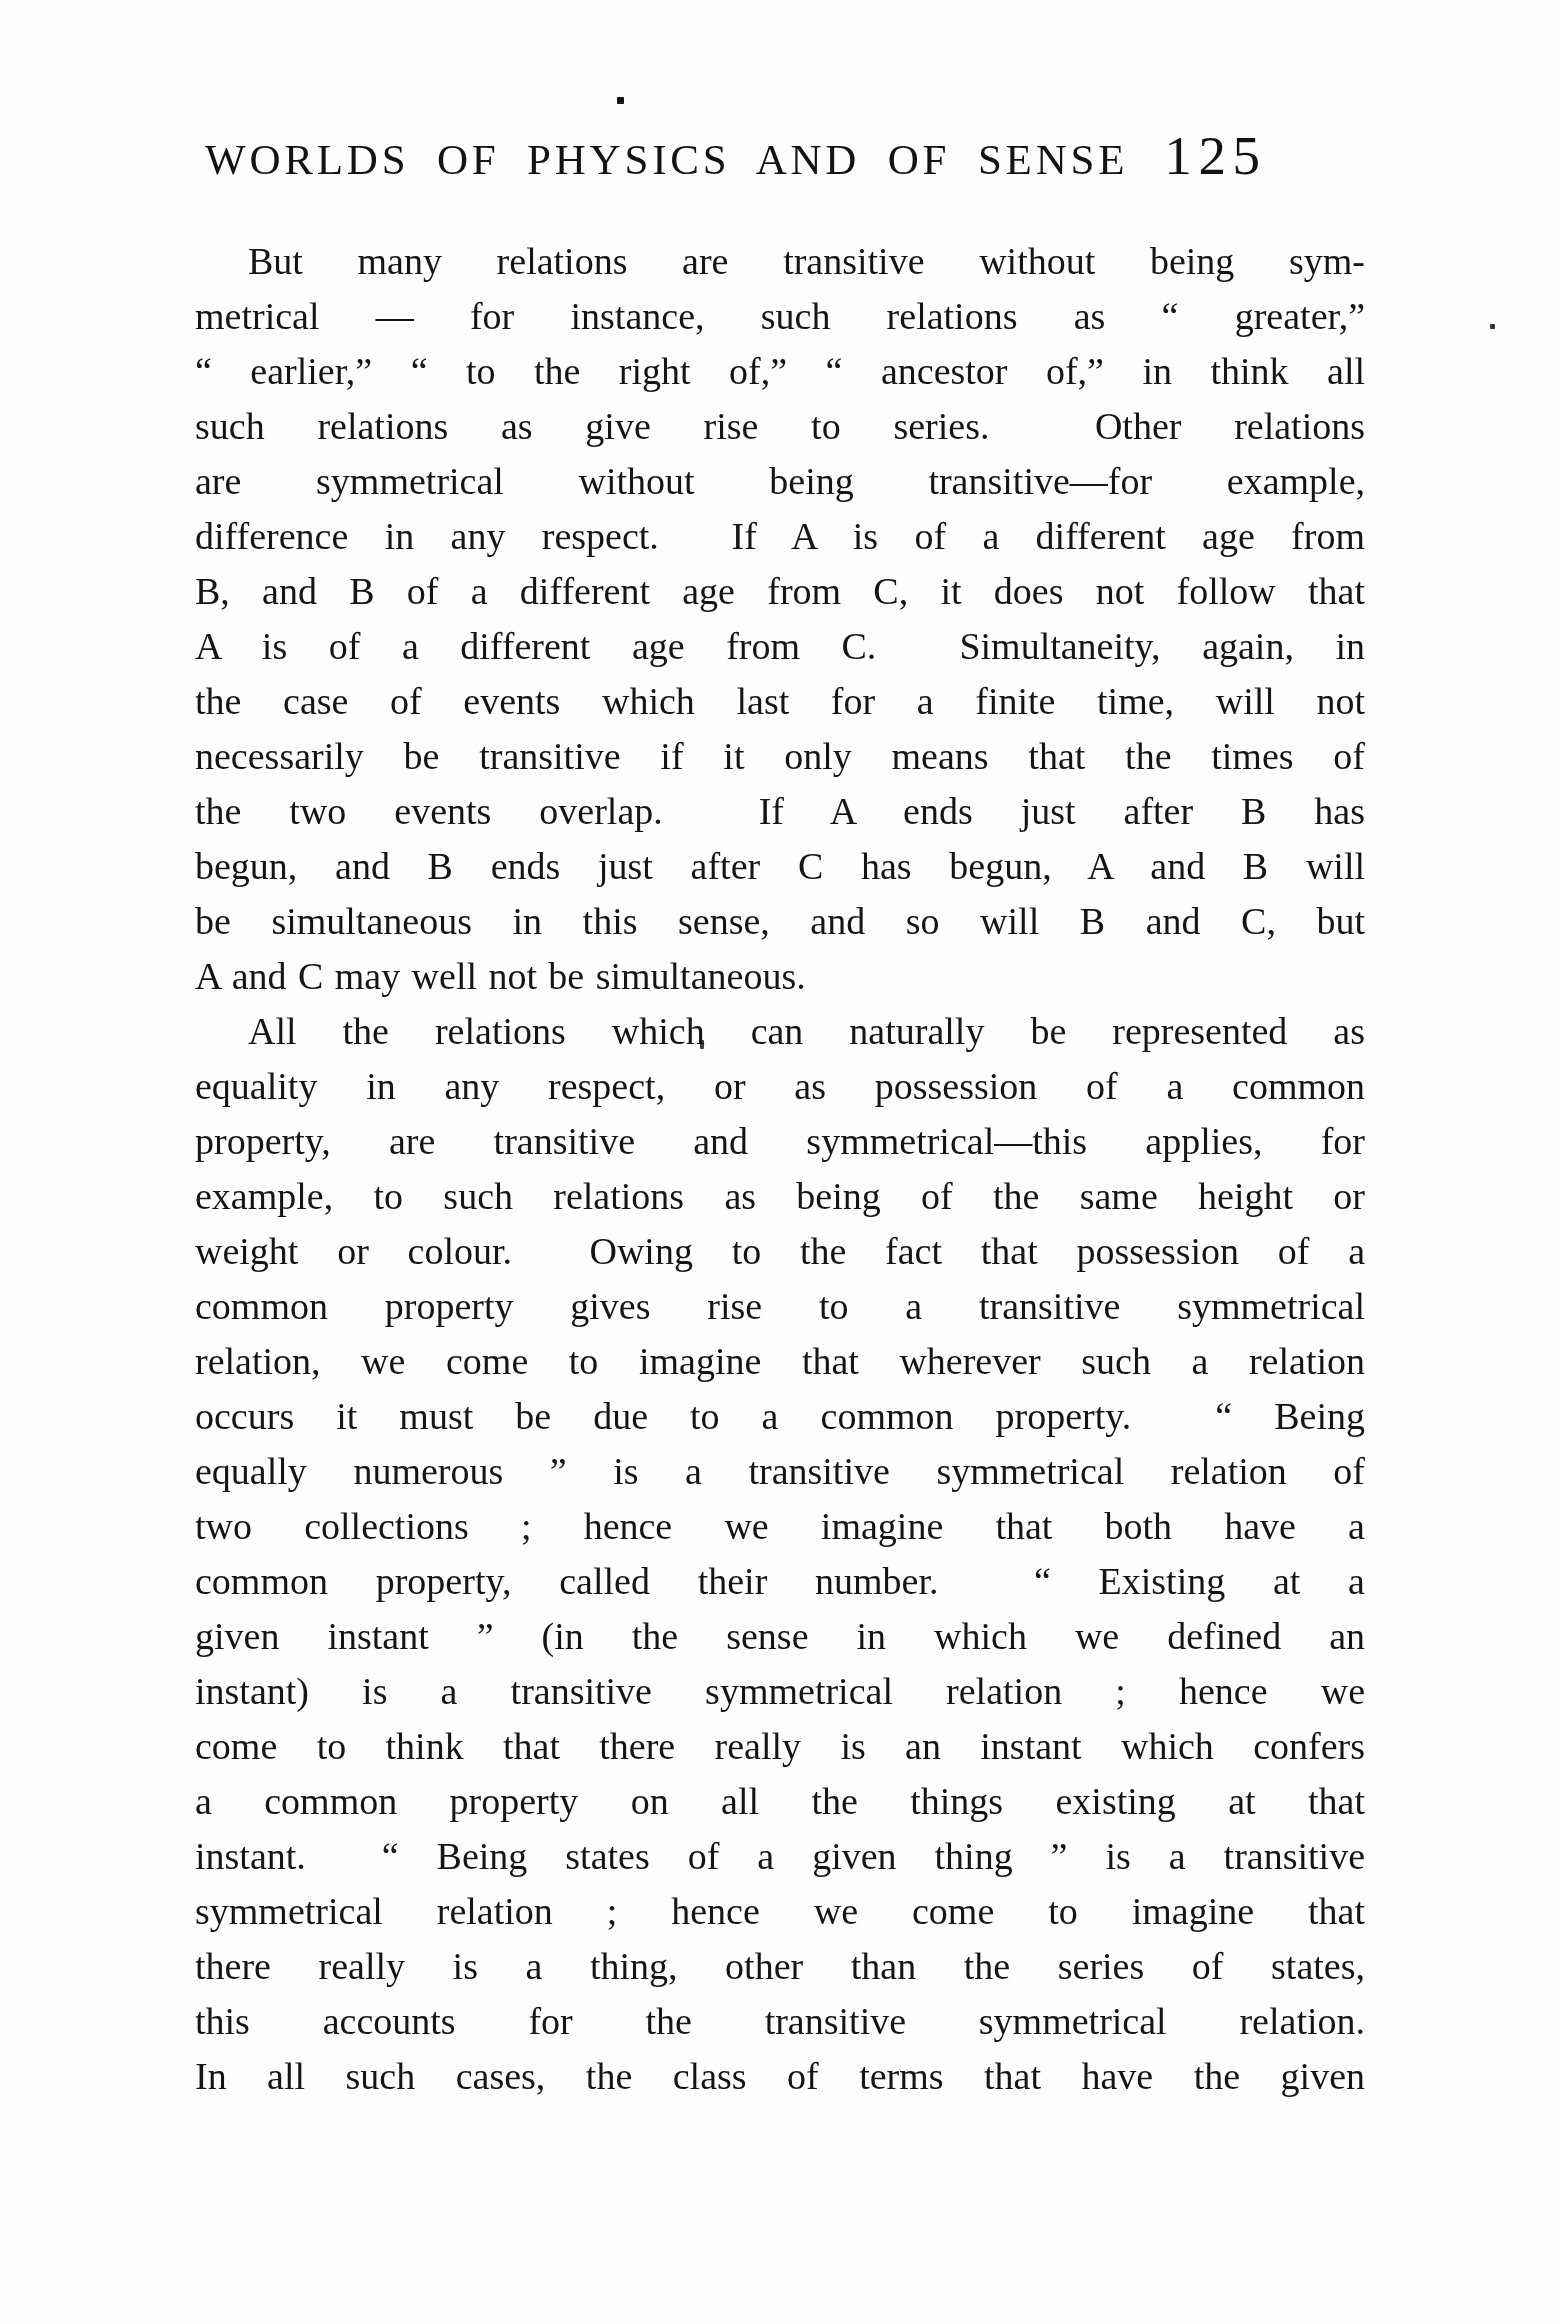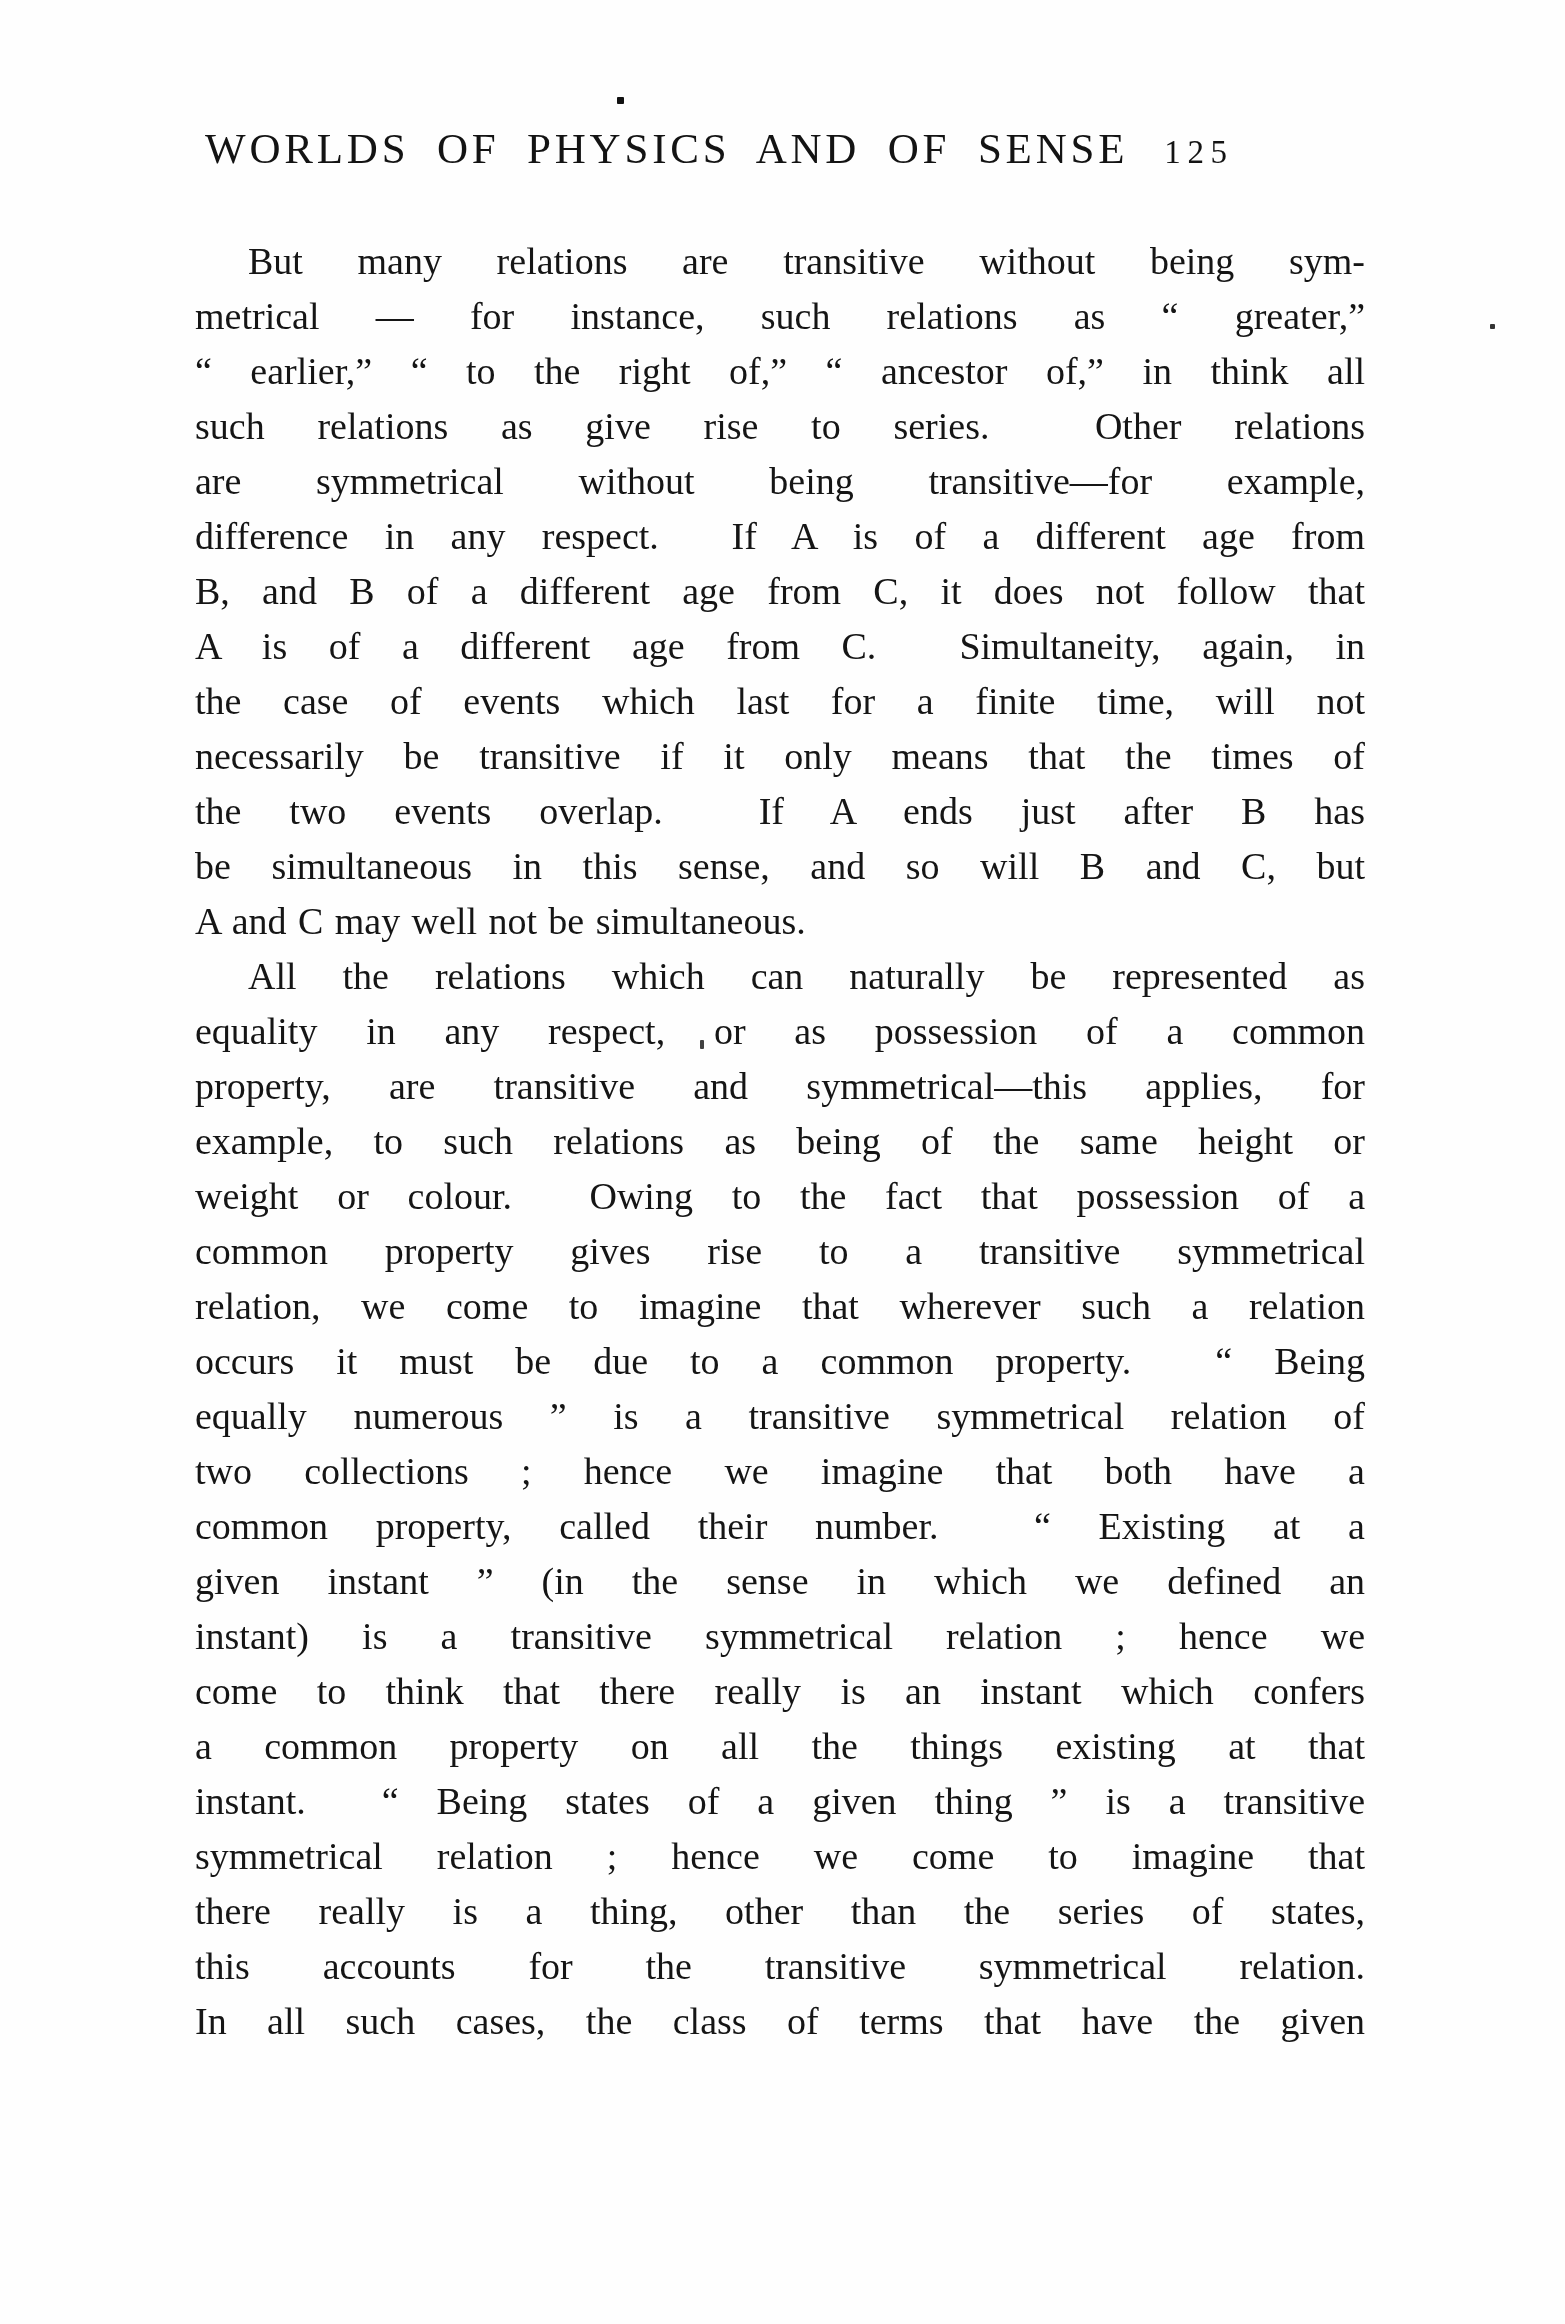--- a/index.html
+++ b/index.html
@@ -19,21 +19,21 @@
     top: 124px;
     white-space: nowrap;
     font-size: 43px;
     letter-spacing: 3.8px;
     word-spacing: 13px;
     color: #131313;
   }
   .running-head .pagenum {
     margin-left: 36px;
     letter-spacing: 6.6px;
-    font-size: 33px;
+    font-size: 55px;
   }
   .page-body {
     position: absolute;
     left: 195px;
     top: 217px;
     width: 1170px;
     margin-top: 17px;
   }
   .line {
     font-size: 38px;
@@ -73,20 +73,21 @@
       <div class="line">metrical — for instance, such relations as “ greater,”</div>
       <div class="line">“ earlier,” “ to the right of,” “ ancestor of,” in think all</div>
       <div class="line">such relations as give rise to series.  Other relations</div>
       <div class="line">are symmetrical without being transitive—for example,</div>
       <div class="line">difference in any respect.  If A is of a different age from</div>
       <div class="line">B, and B of a different age from C, it does not follow that</div>
       <div class="line">A is of a different age from C.  Simultaneity, again, in</div>
       <div class="line">the case of events which last for a finite time, will not</div>
       <div class="line">necessarily be transitive if it only means that the times of</div>
       <div class="line">the two events overlap.  If A ends just after B has</div>
+      <div class="line">begun, and B ends just after C has begun, A and B will</div>
       <div class="line">be simultaneous in this sense, and so will B and C, but</div>
       <div class="line end">A and C may well not be simultaneous.</div>
       <div class="line indent">All the relations which can naturally be represented as</div>
       <div class="line">equality in any respect, or as possession of a common</div>
       <div class="line">property, are transitive and symmetrical—this applies, for</div>
       <div class="line">example, to such relations as being of the same height or</div>
       <div class="line">weight or colour.  Owing to the fact that possession of a</div>
       <div class="line">common property gives rise to a transitive symmetrical</div>
       <div class="line">relation, we come to imagine that wherever such a relation</div>
       <div class="line">occurs it must be due to a common property.  “ Being</div>

